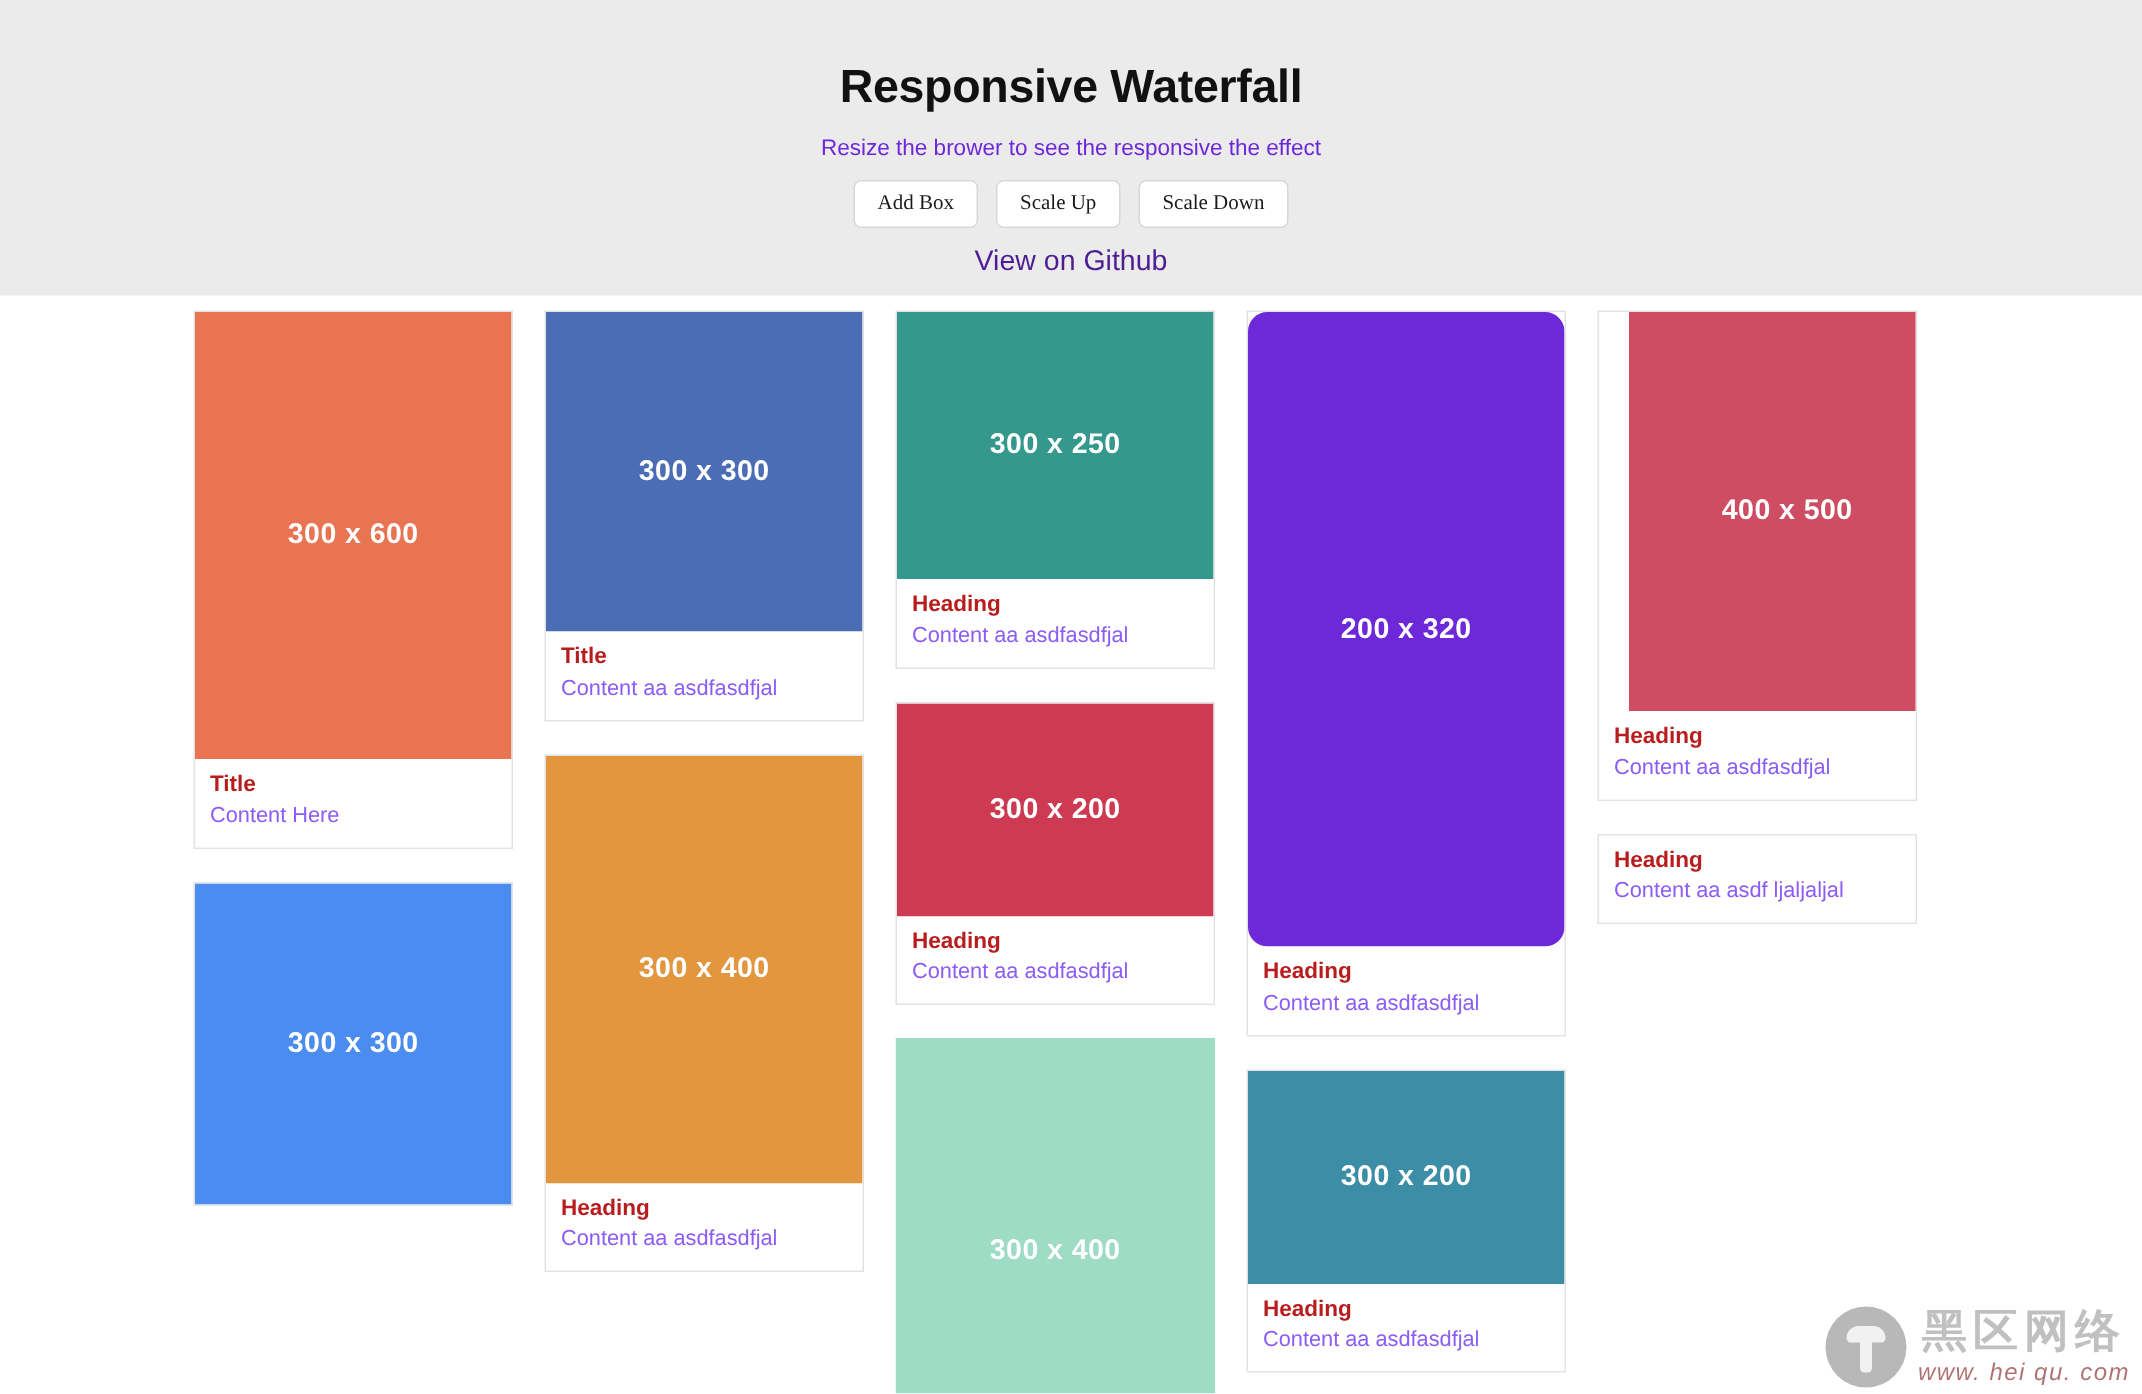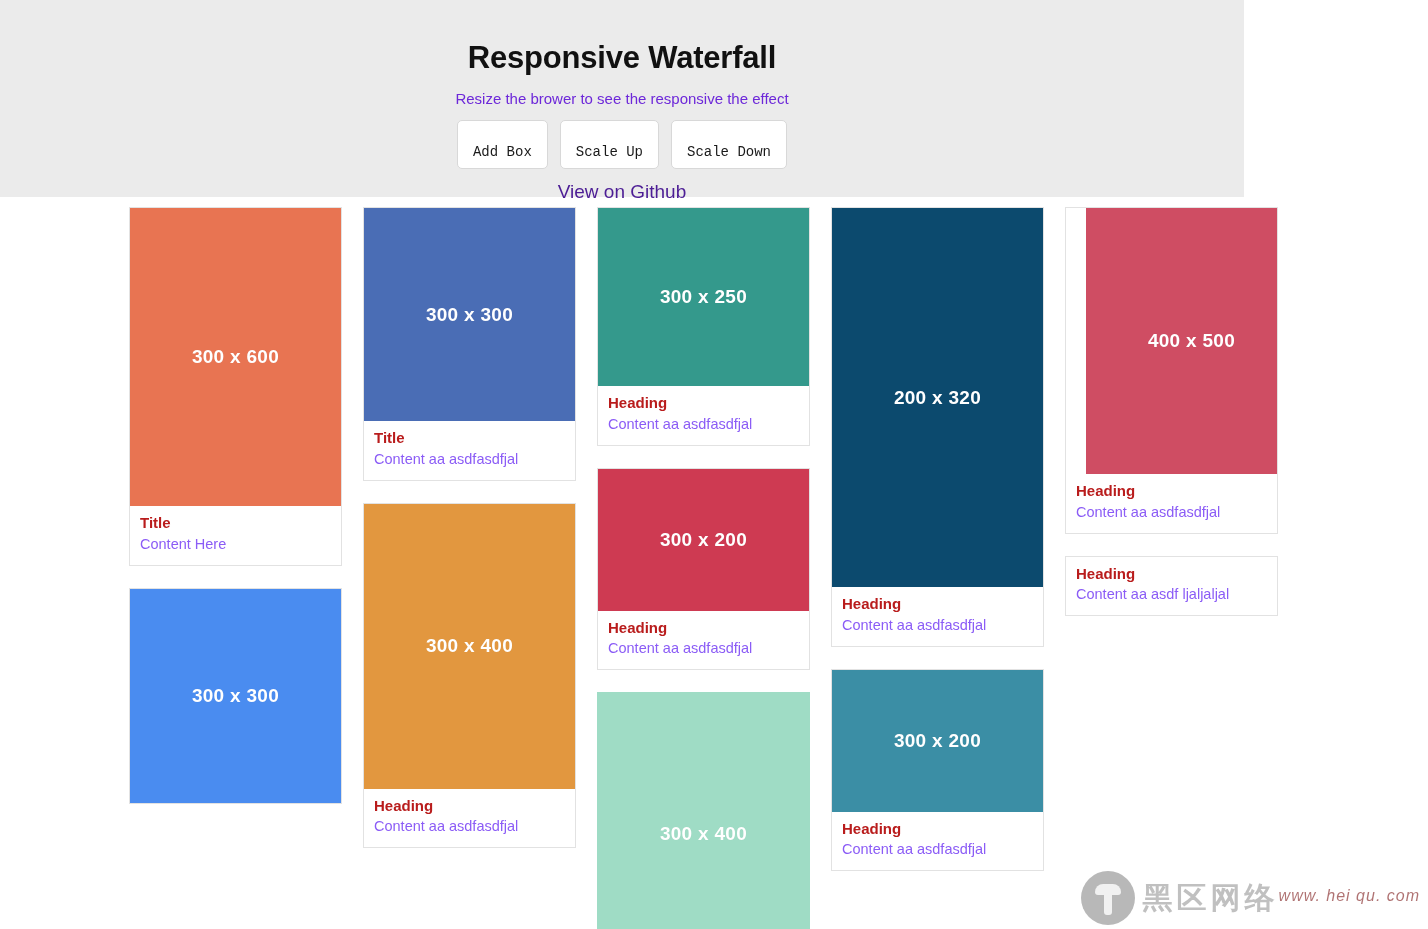--- a/index.html
+++ b/index.html
@@ -11,21 +11,21 @@
     height: 929px;
     overflow: hidden;
     background: #ffffff;
     font-family: "Liberation Sans", sans-serif;
     color: #222222;
   }
 
   
   #page-header {
     background: #ebebeb;
-    width: 1244px;
+    width: 1428px;
     height: 197px;
     box-sizing: border-box;
     padding-top: 40px;
     text-align: center;
   }
   #page-title {
     font-size: 31px;
     font-weight: bold;
     color: #111111;
     margin: 0 0 14px 0;
@@ -39,24 +39,24 @@
   #button-row {
     display: flex;
     justify-content: center;
     gap: 12px;
     margin-bottom: 12px;
   }
   .toolbar-button {
     background: #ffffff;
     border: 1px solid #d8d8d8;
     border-radius: 5px;
-    font-family: Liberation Mono, monospace;
+    font-family: Liberation Serif, serif;
     font-size: 14px;
     color: #1a1a1a;
-    padding: 24px 15px 8px 15px;
+    padding: 7px 15px 8px 15px;
     cursor: pointer;
     line-height: 1.1;
   }
   #github-link {
     font-size: 19px;
     color: #4c1d95;
     text-decoration: none;
     cursor: pointer;
   }
 
@@ -147,22 +147,23 @@
     position: absolute;
     left: 23px;
     top: 22px;
     width: 8px;
     height: 22px;
     border-radius: 0 0 3px 3px;
     background: #e9e9e9;
   }
   #watermark-text {
     display: flex;
-    flex-direction: row;
+    flex-direction: column;
     line-height: 1;
+    align-items: center;
   }
   #watermark-cn {
     font-size: 30px;
     font-weight: bold;
     color: #9a9a9a;
     letter-spacing: 4px;
   }
   #watermark-url {
     font-size: 16px;
     font-style: italic;
@@ -242,21 +243,21 @@
         </div>
       </div>
       <div class="wf-card no-footer">
         <div class="wf-thumb" style="background: rgb(159, 220, 197); height: 284px;">
           <span class="wf-thumb-label">300 x 400</span>
         </div>
       </div>
     </div>
     <div class="wf-column" style="left: 831px;">
       <div class="wf-card">
-        <div class="wf-thumb" style="background: #0c4a6e; height: 379px;">
+        <div class="wf-thumb" style="background: #6d28d9; height: 423px; border-radius: 13px;">
           <span class="wf-thumb-label">200 x 320</span>
         </div>
         <div class="wf-body">
           <div class="wf-heading">Heading</div>
           <div class="wf-text">Content aa asdfasdfjal</div>
         </div>
       </div>
       <div class="wf-card">
         <div class="wf-thumb" style="background: rgb(59, 142, 165); height: 142px;">
           <span class="wf-thumb-label">300 x 200</span>

